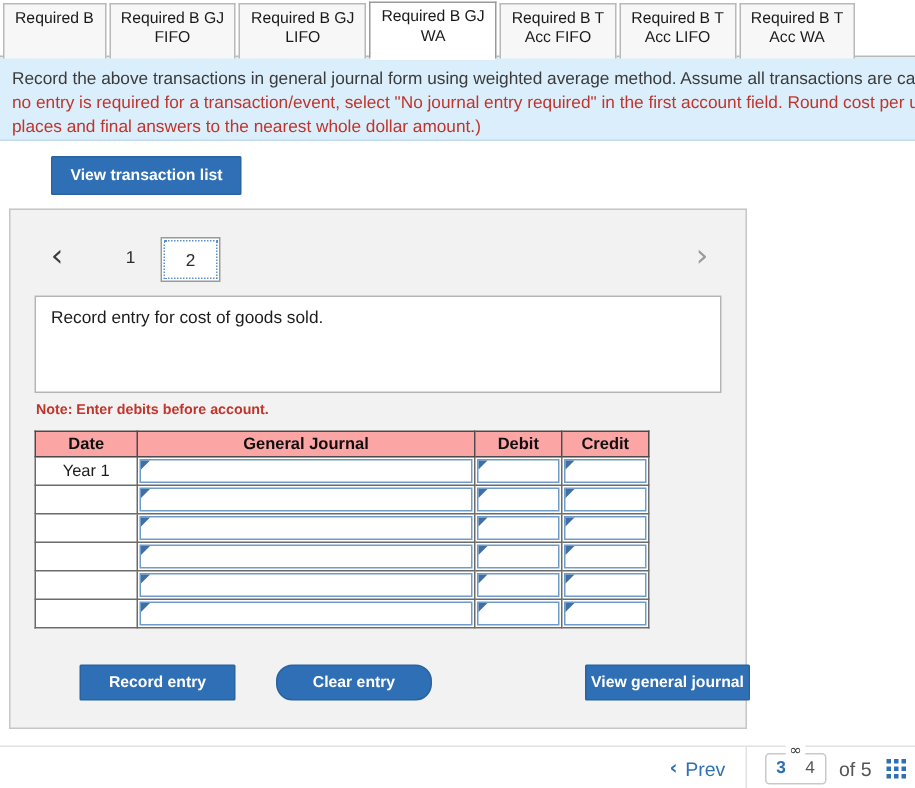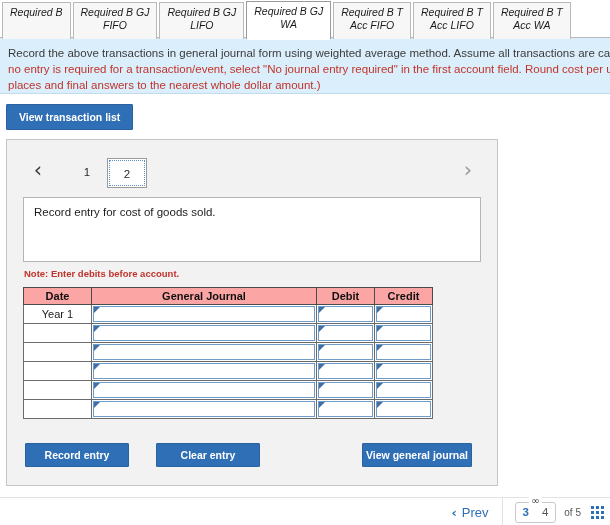--- a/index.html
+++ b/index.html
@@ -32,21 +32,20 @@
     border-bottom: none;
     background: #f7f7f7;
     color: #1a1a1a;
     font-family: "Liberation Sans", sans-serif;
     font-size: 10.5px;
     line-height: 12.5px;
     text-align: center;
     cursor: pointer;
     position: relative;
     top: 1px;
-    font-style: italic;
   }
   .tab .l2 { display: block; }
   .tab.active {
     background: #ffffff;
     border-color: #9a9a9a;
     height: 38px;
     z-index: 3;
   }
   .tab.active::after {
     content: "";
@@ -81,20 +80,21 @@
     border: 1px solid #2a639f;
     color: #ffffff;
     font-family: "Liberation Sans", sans-serif;
     font-size: 10.5px;
     font-weight: bold;
     text-align: center;
     padding: 6px 12px;
     cursor: pointer;
     border-radius: 1px;
     white-space: nowrap;
+    margin-left: 28px;
   }
 
   
   .panel {
     margin: 0 0 0 6px;
     width: 492px;
     height: 347px;
     background: #f2f2f2;
     border: 1px solid #c6c6c6;
     padding: 14px 16px 0 16px;
@@ -204,21 +204,21 @@
     position: absolute;
     left: 0; top: 0;
     border-top: 6px solid #3f6fa5;
     border-right: 6px solid transparent;
   }
 
   
   .actions { margin-top: 12px; position: relative; height: 24px; }
   .actions .btn { position: absolute; top: 12px; padding: 5px 0; }
   .btn-record  { left: 2px;   width: 104px; }
-  .btn-clear   { left: 133px; width: 104px; }
+  .btn-clear   { left: 133px; width: 104px; border-radius: 11px; }
   .btn-viewgj  { left: 339px; width: 110px; }
 
   
   .bottomnav {
     position: absolute;
     left: 0; right: 0;
     top: 497px;
     height: 28px;
     border-top: 1px solid #e2e2e2;
     background: #ffffff;
@@ -255,21 +255,21 @@
     position: absolute;
     top: -7px; left: 50%;
     transform: translateX(-50%);
     background: #ffffff;
     padding: 0 2px;
     font-size: 10px;
     color: #3a3a3a;
     line-height: 10px;
     font-family: "DejaVu Sans", sans-serif;
   }
-  .ofpages { color: #555555; font-size: 10px; margin-left: 8px; text-align: right; }
+  .ofpages { color: #555555; font-size: 13px; margin-left: 8px; text-align: right; }
   .grid-icon {
     margin-left: 10px;
     width: 13px; height: 13px;
     display: grid;
     grid-template-columns: repeat(3, 3px);
     grid-template-rows: repeat(3, 3px);
     gap: 2px;
     cursor: pointer;
   }
   .grid-icon i { background: #2f6fb5; display: block; }

